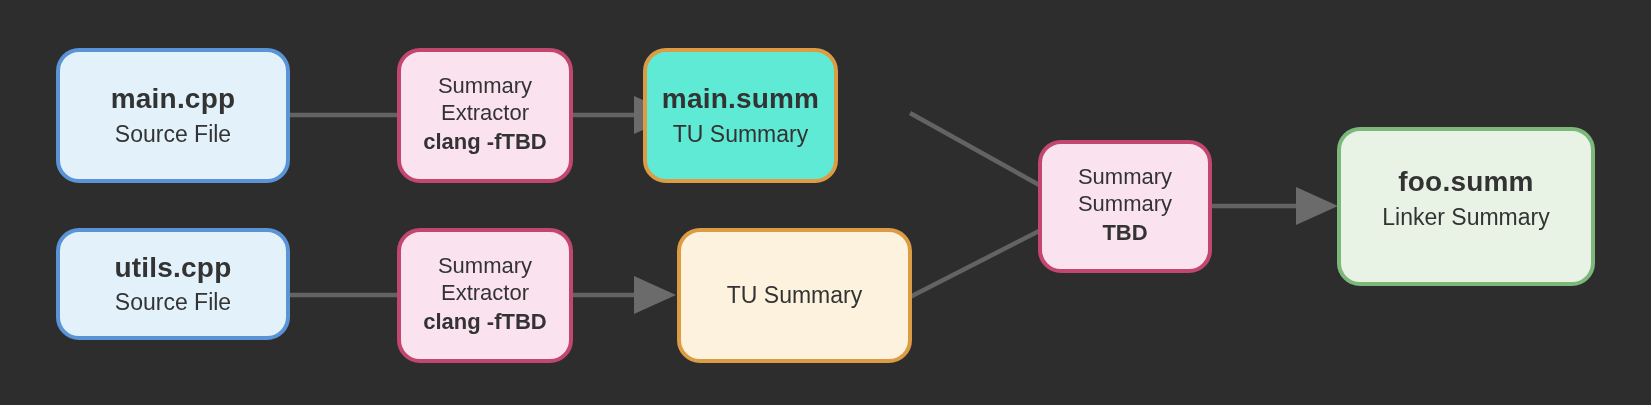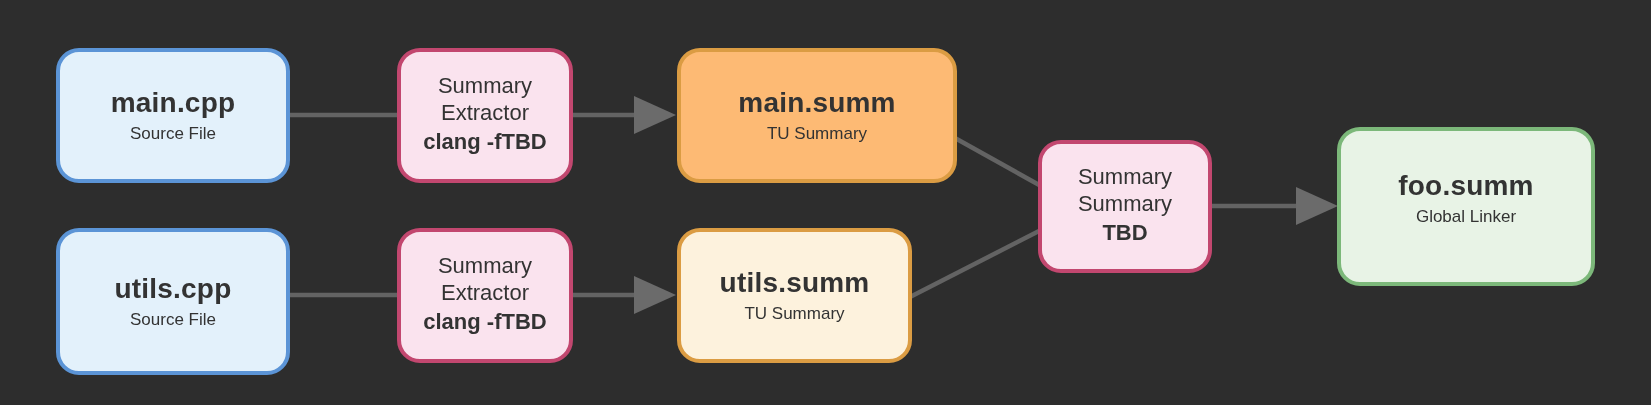--- a/index.html
+++ b/index.html
@@ -31,21 +31,21 @@
     text-align: center;
     color: var(--text, #333333);
   }
   .node .title {
     font-size: 28px;
     font-weight: 700;
     line-height: 1.3;
     letter-spacing: 0.2px;
   }
   .node .subtitle {
-    font-size: 17px;
+    font-size: 23px;
     font-weight: 400;
     line-height: 1.4;
   }
   .node .pline {
     font-size: 22px;
     font-weight: 500;
     line-height: 1.22;
   }
   .node .psmall {
     font-size: 22px;
@@ -78,45 +78,44 @@
     <div class="title">main.cpp</div>
     <div class="subtitle">Source File</div>
   </div>
 
   <div class="node" style="left: 397px; top: 48px; width: 176px; height: 135px; background: rgb(250, 227, 238); border-color: rgb(194, 71, 111);">
     <div class="pline">Summary</div>
     <div class="pline">Extractor</div>
     <div class="psmall">clang -fTBD</div>
   </div>
 
-  <div class="node" style="left: 677px; top: 48px; width: 280px; height: 135px; background: #fdba74; border-color: rgb(219, 156, 67);">
+  <div class="node" style="left: 643px; top: 48px; width: 195px; height: 135px; background: #5eead4; border-color: rgb(219, 156, 67);">
     <div class="title">main.summ</div>
     <div class="subtitle">TU Summary</div>
   </div>
 
-  <div class="node" style="left: 56px; top: 228px; width: 234px; height: 147px; background: rgb(227, 241, 251); border-color: rgb(91, 148, 214);">
+  <div class="node" style="left: 56px; top: 228px; width: 234px; height: 112px; background: rgb(227, 241, 251); border-color: rgb(91, 148, 214);">
     <div class="title">utils.cpp</div>
     <div class="subtitle">Source File</div>
   </div>
 
   <div class="node" style="left: 397px; top: 228px; width: 176px; height: 135px; background: rgb(250, 227, 238); border-color: rgb(194, 71, 111);">
     <div class="pline">Summary</div>
     <div class="pline">Extractor</div>
     <div class="psmall">clang -fTBD</div>
   </div>
 
   <div class="node" style="left: 677px; top: 228px; width: 235px; height: 135px; background: rgb(253, 242, 221); border-color: rgb(219, 156, 67);">
-    <div class="title">utils.summ</div>
     <div class="subtitle">TU Summary</div>
   </div>
 
   <div class="node" style="left: 1038px; top: 140px; width: 174px; height: 133px; background: rgb(250, 227, 238); border-color: rgb(194, 71, 111);">
     <div class="pline">Summary</div>
     <div class="pline">Summary</div>
     <div class="psmall">TBD</div>
   </div>
 
   <div class="node tall" style="left: 1337px; top: 127px; width: 258px; height: 159px; background: rgb(232, 243, 230); border-color: rgb(124, 184, 122);">
     <div class="title">foo.summ</div>
-    <div class="subtitle" style="font-weight:500;">Global Linker</div>
+    <div class="subtitle" style="font-weight:500;">Linker Summary</div>
   </div>
 
 </div>
 
 </body></html>

